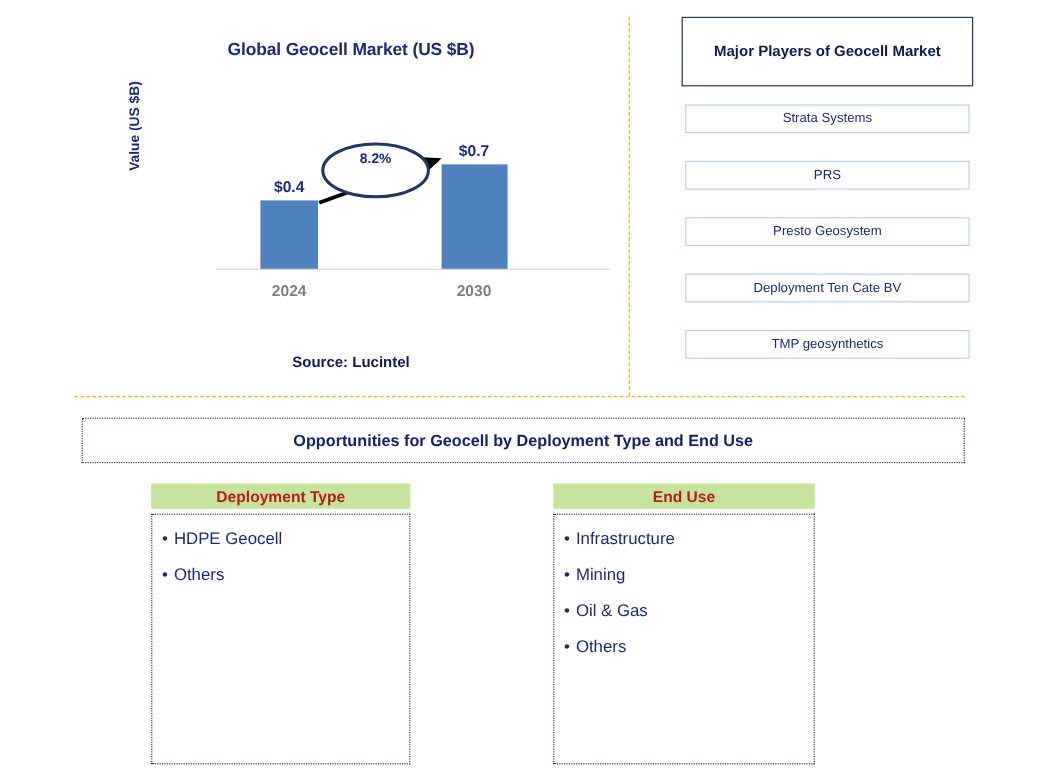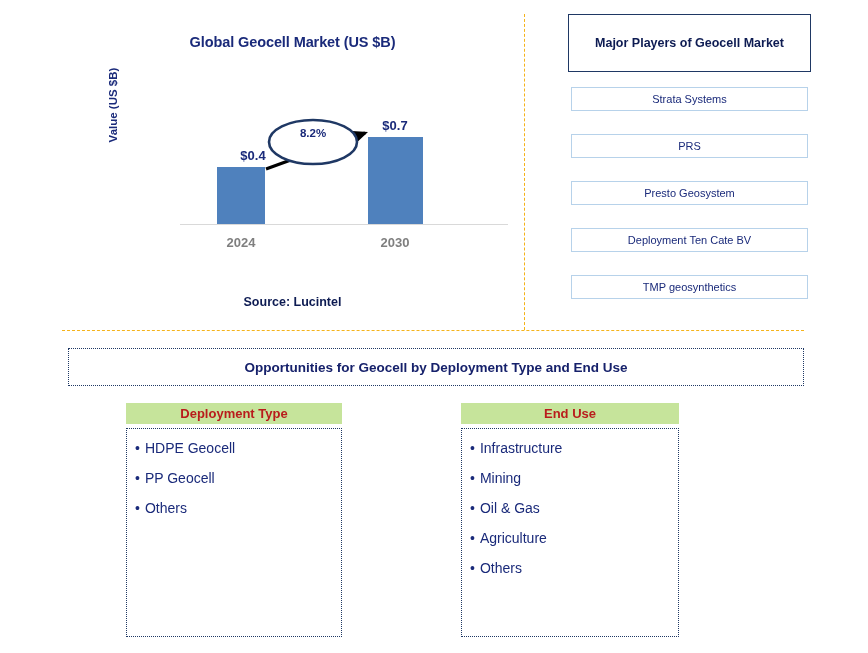--- a/index.html
+++ b/index.html
@@ -65,21 +65,21 @@
   #bar-2024 { left: 57px;  width: 48px;  height: 57px; }
   #bar-2030 { left: 208px; width: 55px;  height: 87px; }
   .bar-value {
     position: absolute;
     font-size: 13px;
     font-weight: bold;
     color: #1a2a7a;
     text-align: center;
     white-space: nowrap;
   }
-  #value-2024 { left: 58px;  bottom: 62px;  width: 70px; }
+  #value-2024 { left: 46px;  bottom: 62px;  width: 70px; }
   #value-2030 { left: 200px; bottom: 92px;  width: 70px; }
   .cat-label {
     position: absolute;
     bottom: -25px;
     font-size: 13px;
     font-weight: bold;
     color: #7f7f7f;
     text-align: center;
     white-space: nowrap;
   }
@@ -271,37 +271,31 @@
 </div>
 
 <div id="opportunities-banner" class="abs">Opportunities for Geocell by Deployment Type and End Use</div>
 
 <div id="deployment-header" class="cat-header">Deployment Type</div>
 <div id="deployment-list" class="cat-list">
   <div class="cat-list-item">
     <span class="bullet">•</span><span>HDPE Geocell</span>
   </div>
   <div class="cat-list-item">
-    <span class="bullet">•</span><span>PP Geocell</span>
-  </div>
-  <div class="cat-list-item">
     <span class="bullet">•</span><span>Others</span>
   </div>
 </div>
 
 <div id="enduse-header" class="cat-header">End Use</div>
 <div id="enduse-list" class="cat-list">
   <div class="cat-list-item">
     <span class="bullet">•</span><span>Infrastructure</span>
   </div>
   <div class="cat-list-item">
     <span class="bullet">•</span><span>Mining</span>
   </div>
   <div class="cat-list-item">
     <span class="bullet">•</span><span>Oil &amp; Gas</span>
   </div>
   <div class="cat-list-item">
-    <span class="bullet">•</span><span>Agriculture</span>
-  </div>
-  <div class="cat-list-item">
     <span class="bullet">•</span><span>Others</span>
   </div>
 </div>
 
 </body></html>

